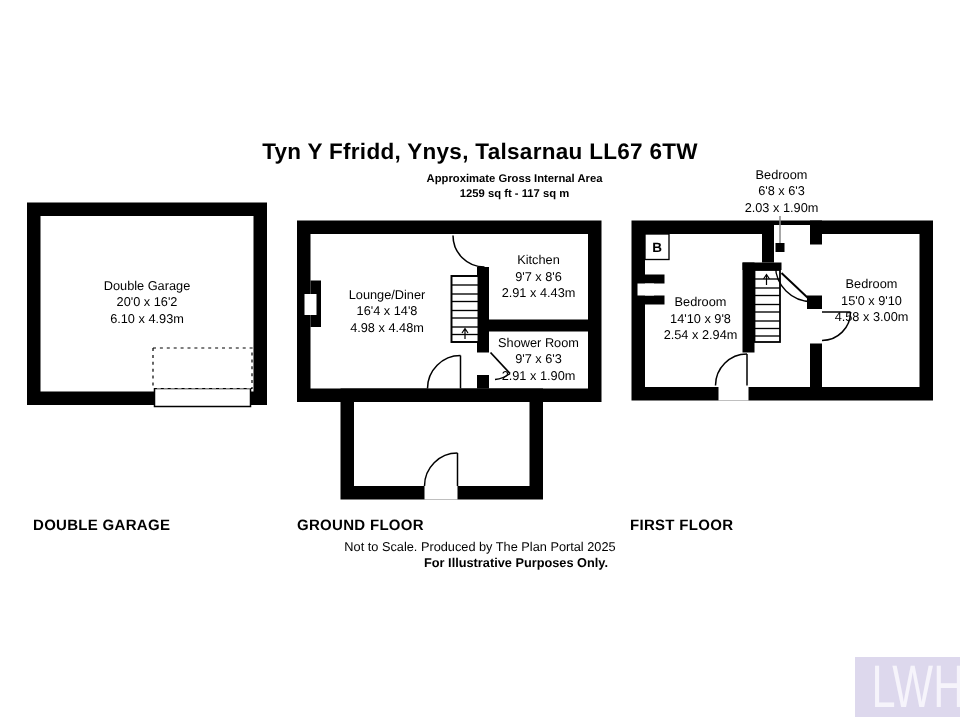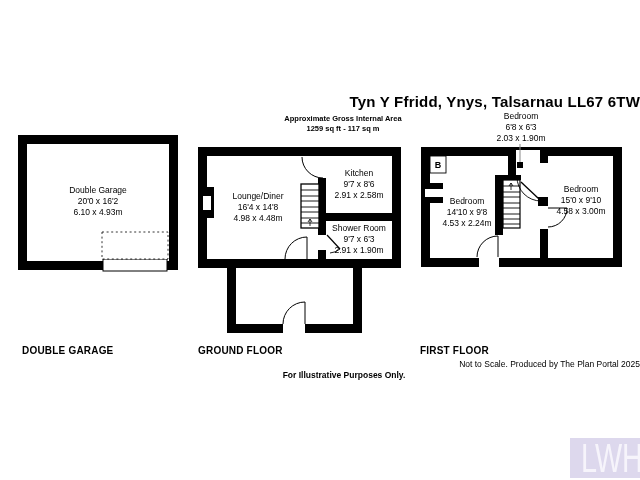--- a/index.html
+++ b/index.html
@@ -1,26 +1,26 @@
 <!DOCTYPE html>
 <html><head>
 <meta charset="utf-8">
 <style>
   html,body{margin:0;padding:0;background:#fff;}
   .canvas{position:relative;width:640px;height:480px;background:#fff;overflow:hidden;
           font-family:"Liberation Sans",sans-serif;color:#000;}
   .plan-svg{position:absolute;left:0;top:0;}
-  .title{position:absolute;left:0;right:0;top:93px;text-align:right;
+  .title{position:absolute;left:0;right:0;top:93px;text-align:center;
          font-weight:bold;font-size:15px;letter-spacing:.2px;}
   .subtitle{position:absolute;left:0;right:0;top:114px;text-align:center;
             font-weight:bold;font-size:7.5px;line-height:9.5px;margin-left:46px;}
   .room-label{position:absolute;transform:translateX(-50%);text-align:center;
               font-weight:normal;font-size:8.5px;line-height:11.2px;white-space:nowrap;}
   .floor-label{position:absolute;top:345px;font-weight:bold;font-size:10px;letter-spacing:.2px;white-space:nowrap;}
-  .footer1{position:absolute;left:0;right:0;top:359px;text-align:right;font-size:8.5px;}
+  .footer1{position:absolute;left:0;right:0;top:359px;text-align:center;font-size:8.5px;}
   .footer2{position:absolute;left:0;right:0;top:370px;text-align:center;font-size:8.5px;font-weight:bold;padding-left:48px;}
   .b-box{position:absolute;left:430px;top:157px;width:16px;height:16px;
          display:flex;align-items:center;justify-content:center;
          font-weight:bold;font-size:9px;}
   .watermark{position:absolute;left:570px;top:438px;width:84px;height:40px;
              background:#ddd8ed;display:flex;align-items:center;justify-content:center;
              overflow:hidden;}
   .watermark span{font-size:40px;font-weight:400;color:#f6f4fb;letter-spacing:0px;
                   transform:scaleX(.72);white-space:nowrap;}
 </style>
@@ -148,40 +148,40 @@
 
   <div class="room-label" style="left:258px;top:191px">
     <div>Lounge/Diner</div>
     <div>16'4 x 14'8</div>
     <div>4.98 x 4.48m</div>
   </div>
 
   <div class="room-label" style="left:359px;top:168px">
     <div>Kitchen</div>
     <div>9'7 x 8'6</div>
-    <div>2.91 x 2.58m</div>
+    <div>2.91 x 4.43m</div>
   </div>
 
   <div class="room-label" style="left:359px;top:223px">
     <div>Shower Room</div>
     <div>9'7 x 6'3</div>
     <div>2.91 x 1.90m</div>
   </div>
 
 
   <div class="room-label" style="left:521px;top:111px">
     <div>Bedroom</div>
     <div>6'8 x 6'3</div>
     <div>2.03 x 1.90m</div>
   </div>
 
   <div class="room-label" style="left:467px;top:196px">
     <div>Bedroom</div>
     <div>14'10 x 9'8</div>
-    <div>4.53 x 2.24m</div>
+    <div>2.54 x 2.94m</div>
   </div>
 
   <div class="room-label" style="left:581px;top:184px">
     <div>Bedroom</div>
     <div>15'0 x 9'10</div>
     <div>4.58 x 3.00m</div>
   </div>
 
   <div class="b-box">B</div>
 

